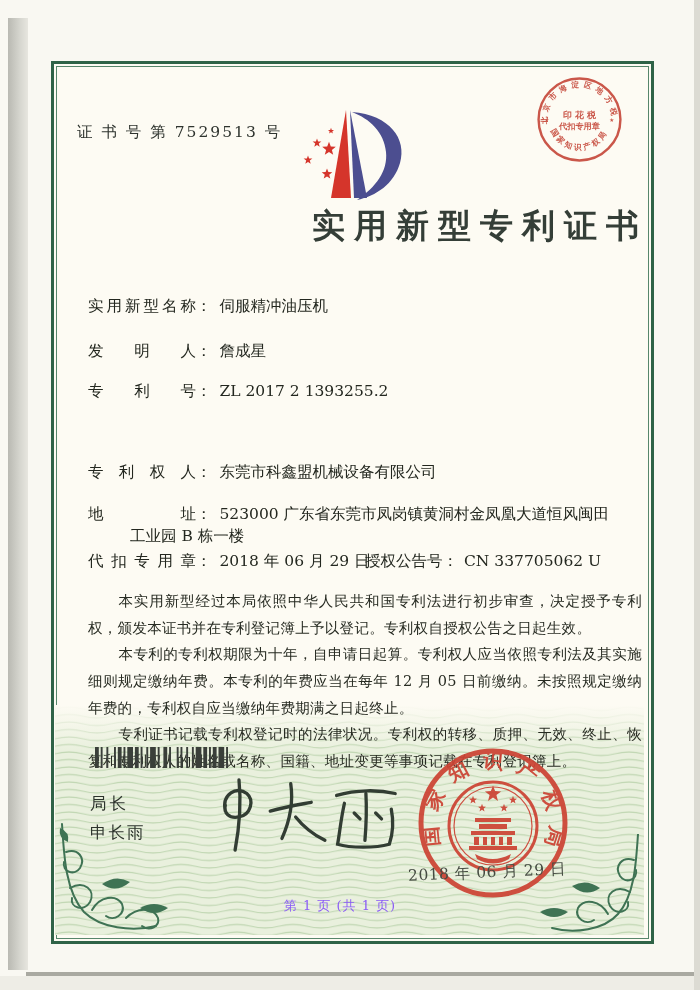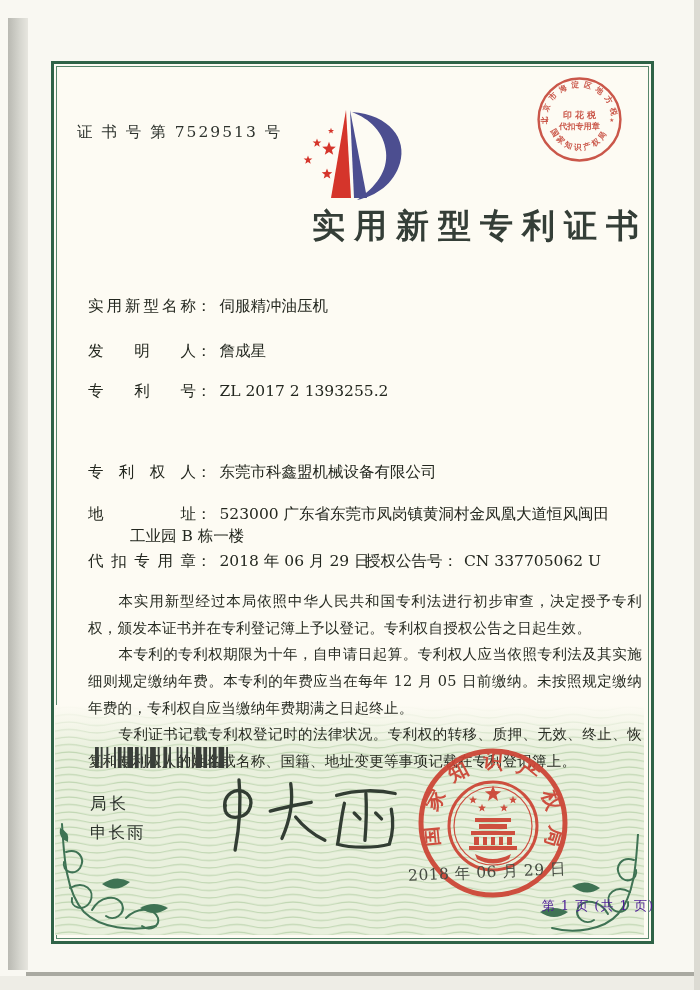--- a/index.html
+++ b/index.html
@@ -29,21 +29,21 @@
 
   .paras{position:absolute;left:88px;top:588px;width:554px;font-size:14.5px;line-height:1.84;
     color:#272b22;text-align:justify;}
   .paras p{margin:0;text-indent:2.1em;letter-spacing:0.3px;}
 
   .director{left:90px;top:793px;font-size:16.5px;color:#2c332c;letter-spacing:3px;}
   .director-name{left:90px;top:822px;font-size:16.5px;color:#2c332c;letter-spacing:2px;}
 
   .seal-date{left:408px;top:862px;width:170px;font-size:15.5px;color:#454b42;
     letter-spacing:0.5px;transform:rotate(-2.5deg);white-space:nowrap;}
-  .footer{left:54px;top:897px;width:600px;text-align:right;font-size:13px;color:#4c1d95;letter-spacing:1px;}
+  .footer{left:40px;top:897px;width:600px;text-align:center;font-size:13px;color:#8b5cf6;letter-spacing:1px;}
   svg{display:block;}
 </style>
 </head>
 <body>
 
 <div class="photo">
   <div class="edge-left"></div>
   <div class="edge-bottom"></div>
   <div class="edge-below"></div>
   <div class="edge-right"></div>

